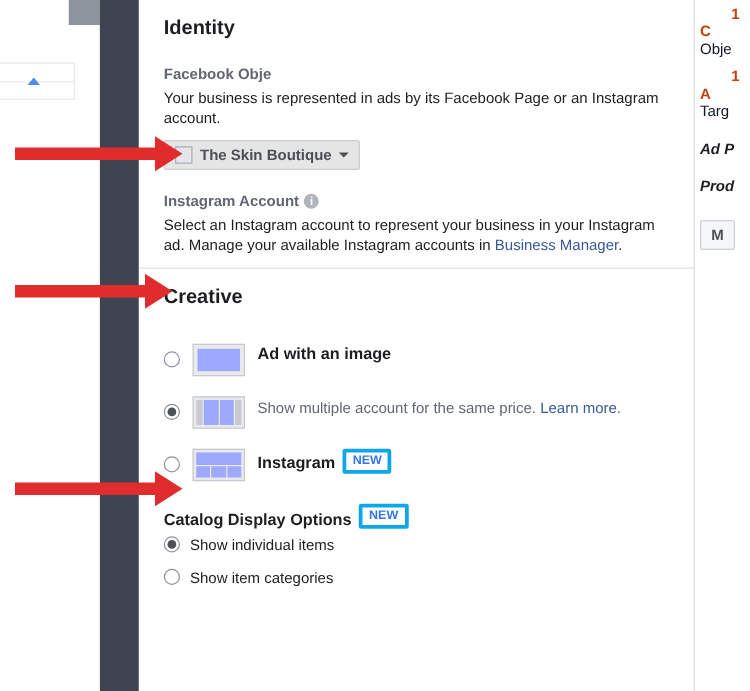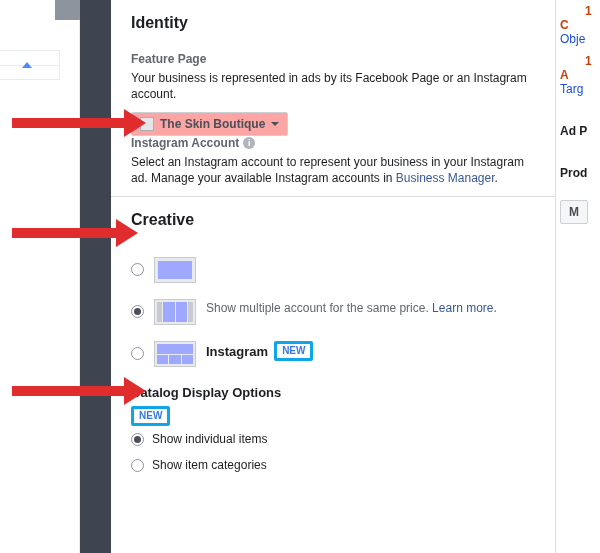--- a/index.html
+++ b/index.html
@@ -63,22 +63,22 @@
   }
   .right-col {
     width: 44px;
     flex: none;
     padding: 4px 0 0 4px;
     font-size: 12px;
     color: #1c1e21;
     overflow: hidden;
   }
   .right-col .n { color: #c2410c; font-weight: bold; margin-left: 25px; }
-  .right-col .muted { color: #1d4ed8; }
-  .right-col .sec-label { font-weight: bold; margin-top: 28px; white-space: nowrap; }
+  .right-col .muted { color: #0f172a; }
+  .right-col .sec-label { font-weight: bold; margin-top: 16px; white-space: nowrap; font-style: italic; }
   .right-col .btn {
     display: inline-block;
     background: #f5f6f7;
     border: 1px solid #ccd0d5;
     border-radius: 2px;
     padding: 4px 8px;
     margin-top: 20px;
     font-weight: bold;
     font-size: 12px;
     color: #4b4f56;
@@ -113,28 +113,29 @@
     color: #1c1e21;
     font-size: 12px;
     line-height: 16px;
     margin-bottom: 10px;
   }
   .desc a, .row-sub a { color: #385898; text-decoration: none; }
   .dropdown {
     display: inline-flex;
     align-items: center;
     gap: 6px;
-    background: #fca5a5;
+    background: #e5e5e5;
     border: 1px solid #ccd0d5;
     border-radius: 2px;
     padding: 4px 8px;
     font-weight: bold;
     font-size: 12px;
     color: #4b4f56;
     cursor: pointer;
+    margin-bottom: 18px;
   }
   .dropdown .caret {
     width: 0; height: 0;
     border-left: 4px solid transparent;
     border-right: 4px solid transparent;
     border-top: 4px solid #4b4f56;
   }
   .dropdown .box-icon {
     width: 14px; height: 14px;
     border: 1px solid #a9adb4;
@@ -232,27 +233,25 @@
     font-weight: bold;
     padding: 1px 5px;
     border-radius: 2px;
     line-height: 12px;
   }
   .catalog-title {
     font-weight: bold;
     font-size: 13px;
     margin-top: 10px;
     display: flex;
-    align-items: flex-start;
+    align-items: flex-end;
     gap: 6px;
-    flex-direction: column;
   }
   .catalog-opt {
     display: flex;
-    align-items: center;
     gap: 8px;
     padding: 6px 0;
     font-size: 12px;
   }
 
   
   .arrow {
     position: absolute;
     left: 0;
     height: 34px;
@@ -290,21 +289,21 @@
     <div class="mini-tab"></div>
     <div class="grid"></div>
     <div class="tiny-arrow"></div>
   </div>
 
   <div class="dark-strip"></div>
 
   <div class="main-col">
     <h2 class="sec-title">Identity</h2>
 
-    <div class="sub-label">Feature Page</div>
+    <div class="sub-label">Facebook Obje</div>
     <div class="desc">Your business is represented in ads by its Facebook Page or an Instagram account.</div>
     <div class="dropdown">
       <span class="box-icon"></span>
       <span>The Skin Boutique</span>
       <span class="caret"></span>
     </div>
 
     <div class="sub-label">
       <span>Instagram Account</span>
       <span class="info-dot">i</span>
@@ -314,20 +313,25 @@
     </div>
 
     <hr class="div">
 
     <h2 class="sec-title">Creative</h2>
 
     <div id="creative-list">
         <div class="creative-row">
           <div class="radio"></div>
           <div class="thumb single"></div>
+          <div class="row-body">
+            <div class="row-title">
+              <span>Ad with an image</span>
+            </div>
+          </div>
         </div>
         <div class="creative-row">
           <div class="radio sel"></div>
           <div class="thumb carousel">
             <span></span>
             <span></span>
             <span></span>
             <span></span>
           </div>
           <div class="row-body">

